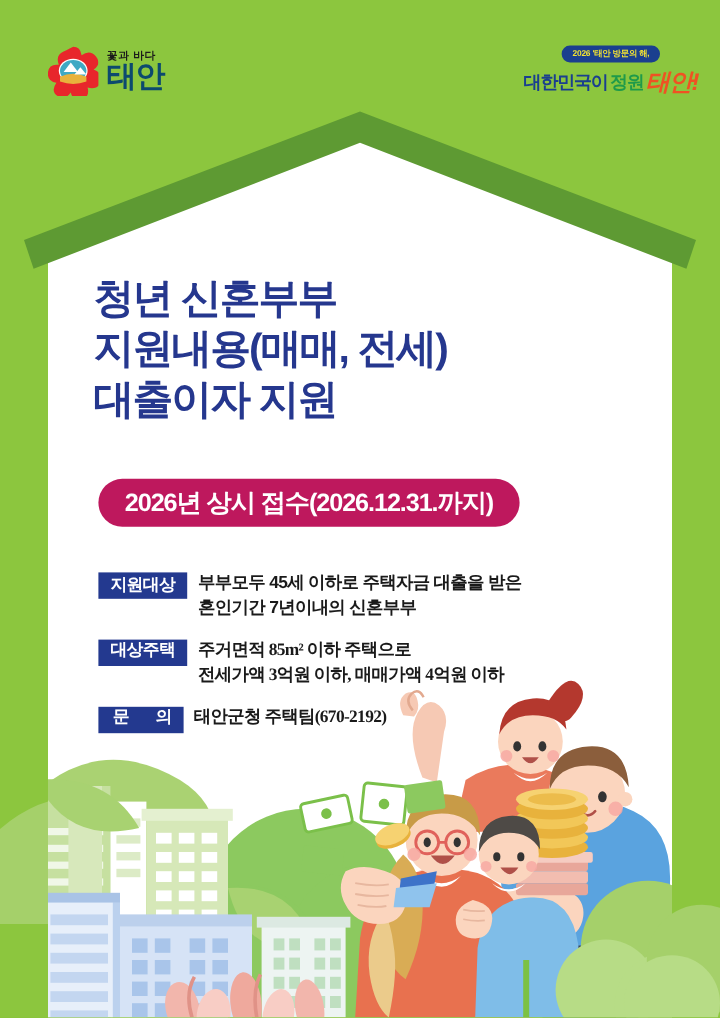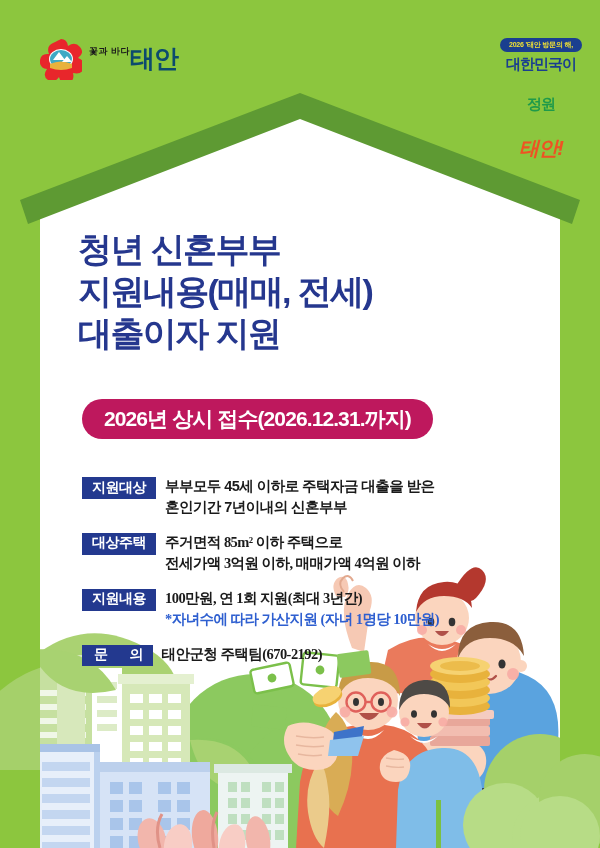--- a/index.html
+++ b/index.html
@@ -19,41 +19,41 @@
   .layer{position:absolute;inset:0;width:600px;height:848px;}
   svg.layer{display:block;}
 
   
   #logo-left{
     position:absolute;left:40px;top:38px;
     display:flex;align-items:center;gap:7px;
     z-index:8;
   }
   #logo-left .flower{position:relative;width:42px;height:42px;flex:0 0 auto;}
-  #logo-left .txt{display:flex;flex-direction:row;justify-content:center;line-height:1;}
+  #logo-left .txt{display:flex;flex-direction:column;justify-content:center;line-height:1;}
   #logo-left .sub{
     font-size:9px;font-weight:bold;color:#1b1b1b;letter-spacing:.5px;
     margin-bottom:2px;
   }
   #logo-left .main{
     font-size:25px;font-weight:bold;color:#0c4a6e;letter-spacing:-1px;
     line-height:.95;
   }
 
   #logo-right{
     position:absolute;right:18px;top:38px;
     z-index:8;display:flex;flex-direction:column;align-items:center;
   }
   #logo-right .pill{
     background:#1a3f8f;color:#f2e233;
     font-size:7px;font-weight:bold;letter-spacing:-.2px;
     padding:2px 9px;border-radius:8px;margin-bottom:3px;
     white-space:nowrap;
   }
-  #logo-right .line2{display:flex;align-items:center;gap:21px;white-space:nowrap;flex-direction:column;}
+  #logo-right .line2{display:flex;align-items:center;gap:2px;white-space:nowrap;}
   #logo-right .w1{font-size:15px;font-weight:bold;color:#1a3f8f;letter-spacing:-1px;}
   #logo-right .w2{font-size:15px;font-weight:bold;color:#1f9a4a;letter-spacing:-1px;}
   #logo-right .w3{
     font-size:20px;font-weight:bold;color:#ef5223;letter-spacing:-1px;
     font-style:italic;
   }
 
   
   #title-block{
     position:absolute;left:78px;top:228px;z-index:9;
@@ -468,27 +468,20 @@
     </div>
 
     <div class="row gap">
       <span class="badge">대상주택</span>
       <span class="rtxt">
         <span>주거면적 85m² 이하 주택으로</span><br>
         <span>전세가액 3억원 이하, 매매가액 4억원 이하</span>
       </span>
     </div>
 
-    <div class="row gap">
-      <span class="badge">지원내용</span>
-      <span class="rtxt">
-        <span>100만원, 연 1회 지원(최대 3년간)</span><br>
-        <span class="note">*자녀수에 따라 가산지원 (자녀 1명당 10만원)</span>
-      </span>
-    </div>
 
     <div class="row gap">
       <span class="badge wide">문     의</span>
       <span class="rtxt">
         <span>태안군청 주택팀(670-2192)</span>
       </span>
     </div>
 
   </div>
 

